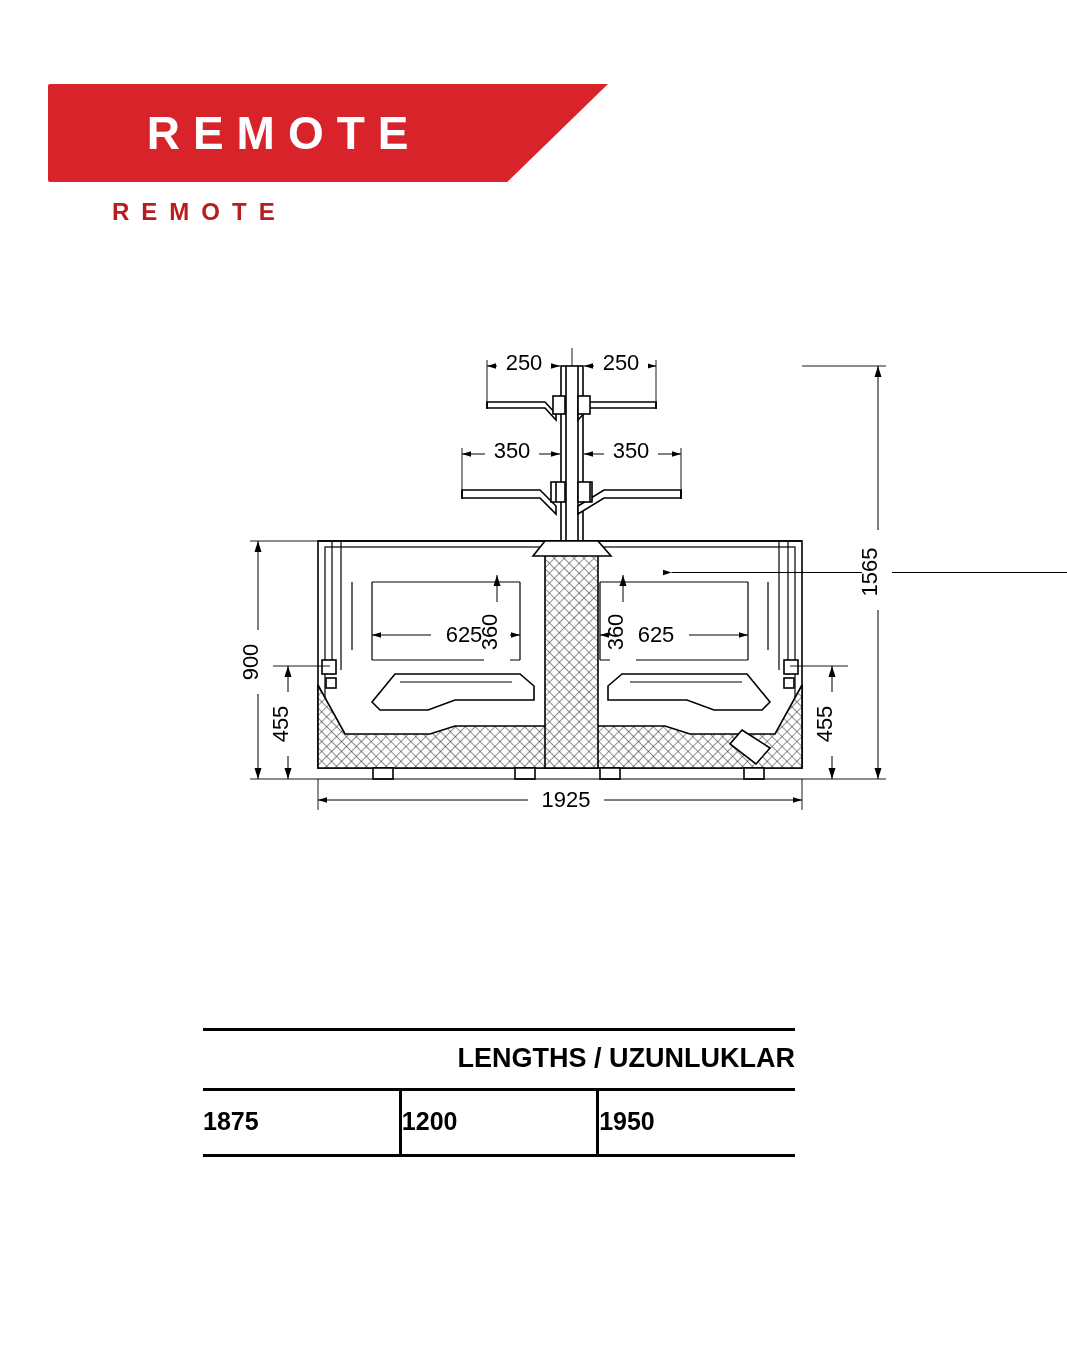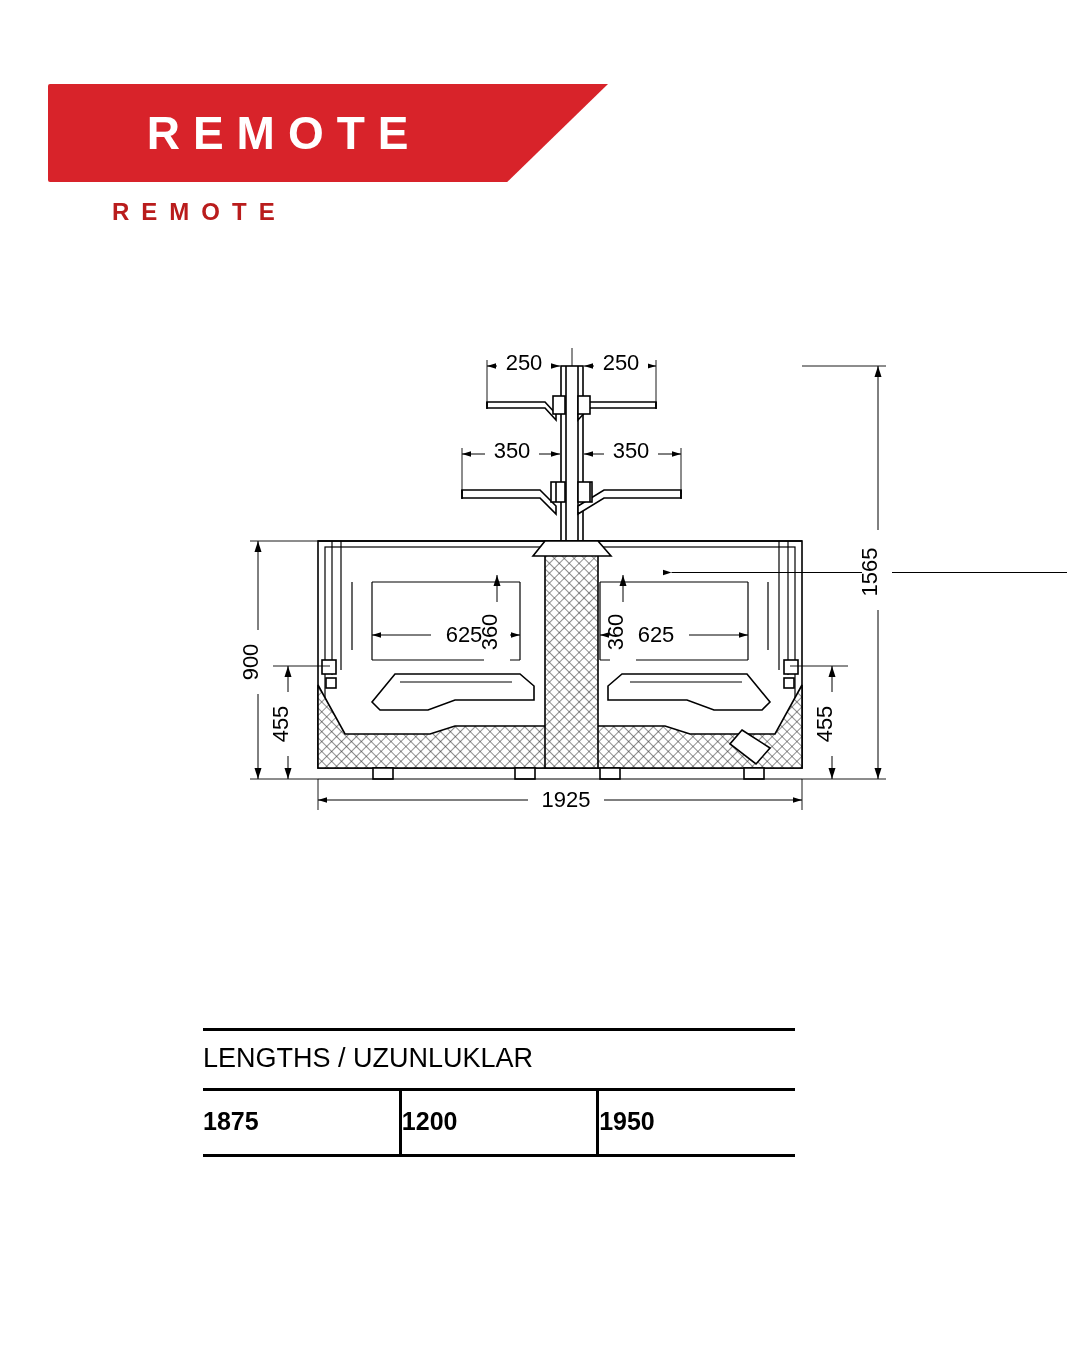--- a/index.html
+++ b/index.html
@@ -74,23 +74,23 @@
     left: 203px;
     top: 1028px;
     width: 592px;
   }
   #lengths-table table {
     border-collapse: collapse;
     width: 100%;
   }
   #lengths-table th {
     font-size: 27px;
-    font-weight: normal;
+    font-weight: bold;
     padding: 12px 0 14px 0;
-    text-align: left;
+    text-align: right;
     border-top: 3px solid #000;
     border-bottom: 3px solid #000;
   }
   #lengths-table td {
     font-size: 25px;
     font-weight: bold;
     padding: 16px 0 18px 0;
     border-bottom: 3px solid #000;
     border-right: 3px solid #000;
     width: 33.33%;

